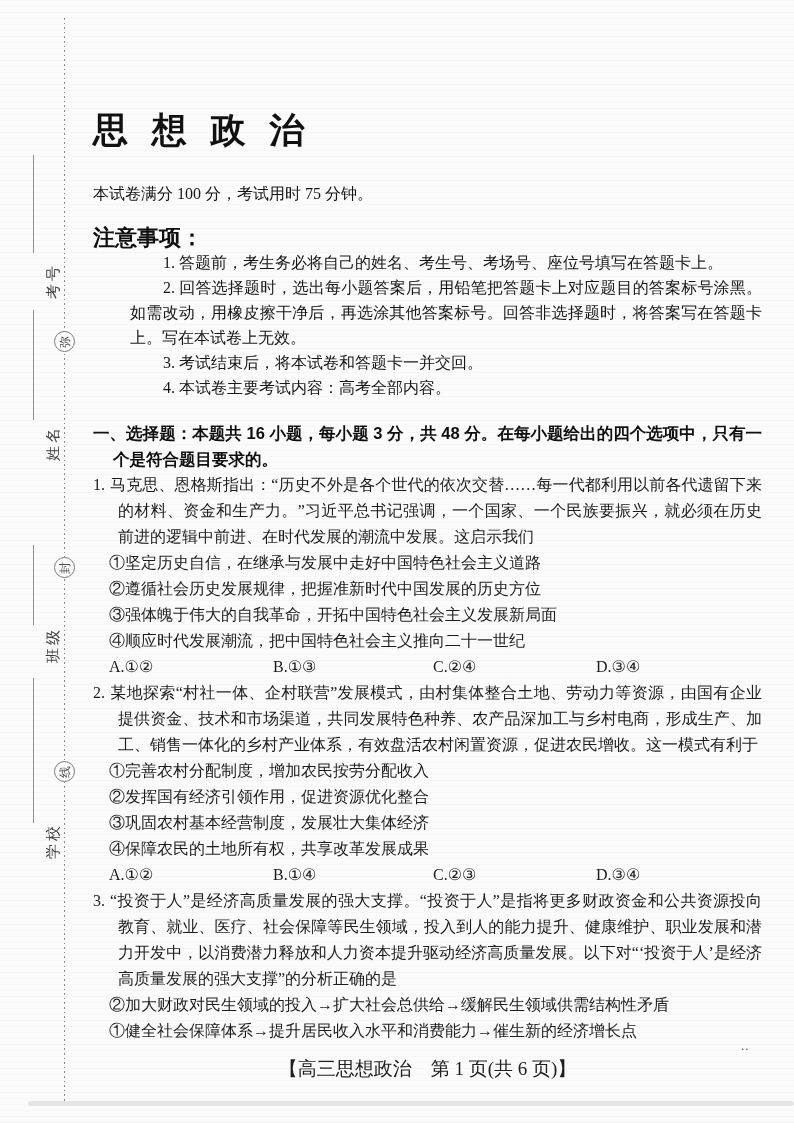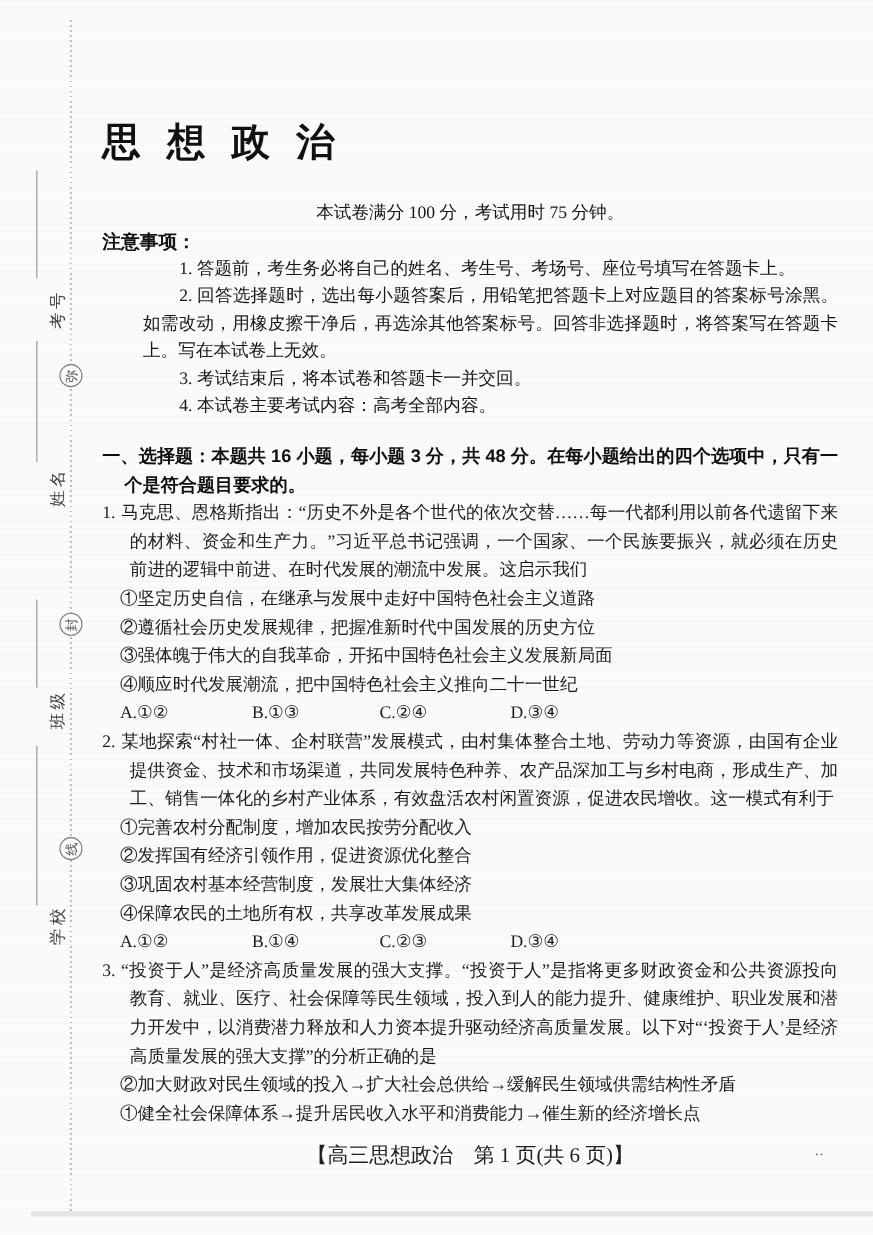--- a/index.html
+++ b/index.html
@@ -35,35 +35,36 @@
   
   .main{
     position:absolute;left:93px;top:108px;width:669px;
     font-size:16px;line-height:26px;
     text-align:justify;
   }
   .paper-title{
     text-align:left;font-size:35px;line-height:44px;font-weight:700;letter-spacing:7px;
     font-family:"Liberation Sans","DejaVu Sans",sans-serif;color:#111;
   }
-  .paper-subtitle{text-align:center;margin-top:28px;line-height:27px;font-size:16px;color:#151515;}
+  .paper-subtitle{margin-top:28px;line-height:27px;font-size:16px;color:#151515;}
   .notice-head{
-    line-height:25px;font-weight:700;font-size:17px;color:#101010;
+    line-height:25px;font-weight:700;font-size:22px;color:#101010;
     font-family:"Liberation Sans","DejaVu Sans",sans-serif;
+    margin-top:18px;
   }
   .notice-item{line-height:25px;padding-left:37px;text-indent:33px;color:#161616;}
   .section-head{
     margin-top:20px;line-height:26px;font-weight:700;font-size:16.5px;color:#0f0f0f;
     padding-left:20px;text-indent:-20px;
     font-family:"Liberation Sans","DejaVu Sans",sans-serif;
   }
   .question{line-height:26px;padding-left:25px;text-indent:-25px;}
   .qnum{margin-right:5px;}
   .opt{text-indent:0;margin-left:-9px;}
-  .answers{text-indent:0;margin-left:-9px;display:flex;}
+  .answers{text-indent:0;margin-left:-9px;display:flex;gap:44px;}
   .answers .ans{display:inline-block;}
   .answers .ans:nth-child(1){width:120px;}
   .answers .ans:nth-child(2){width:116px;}
   .answers .ans:nth-child(3){width:119px;}
   .page-footer{
     margin-top:12px;text-align:center;font-size:19px;line-height:26px;color:#202020;
     text-indent:0;
   }
   .artifact-dots{position:absolute;left:741px;top:1038px;font-size:13px;color:#555;letter-spacing:1px;}
   .scan-bottom-edge{

